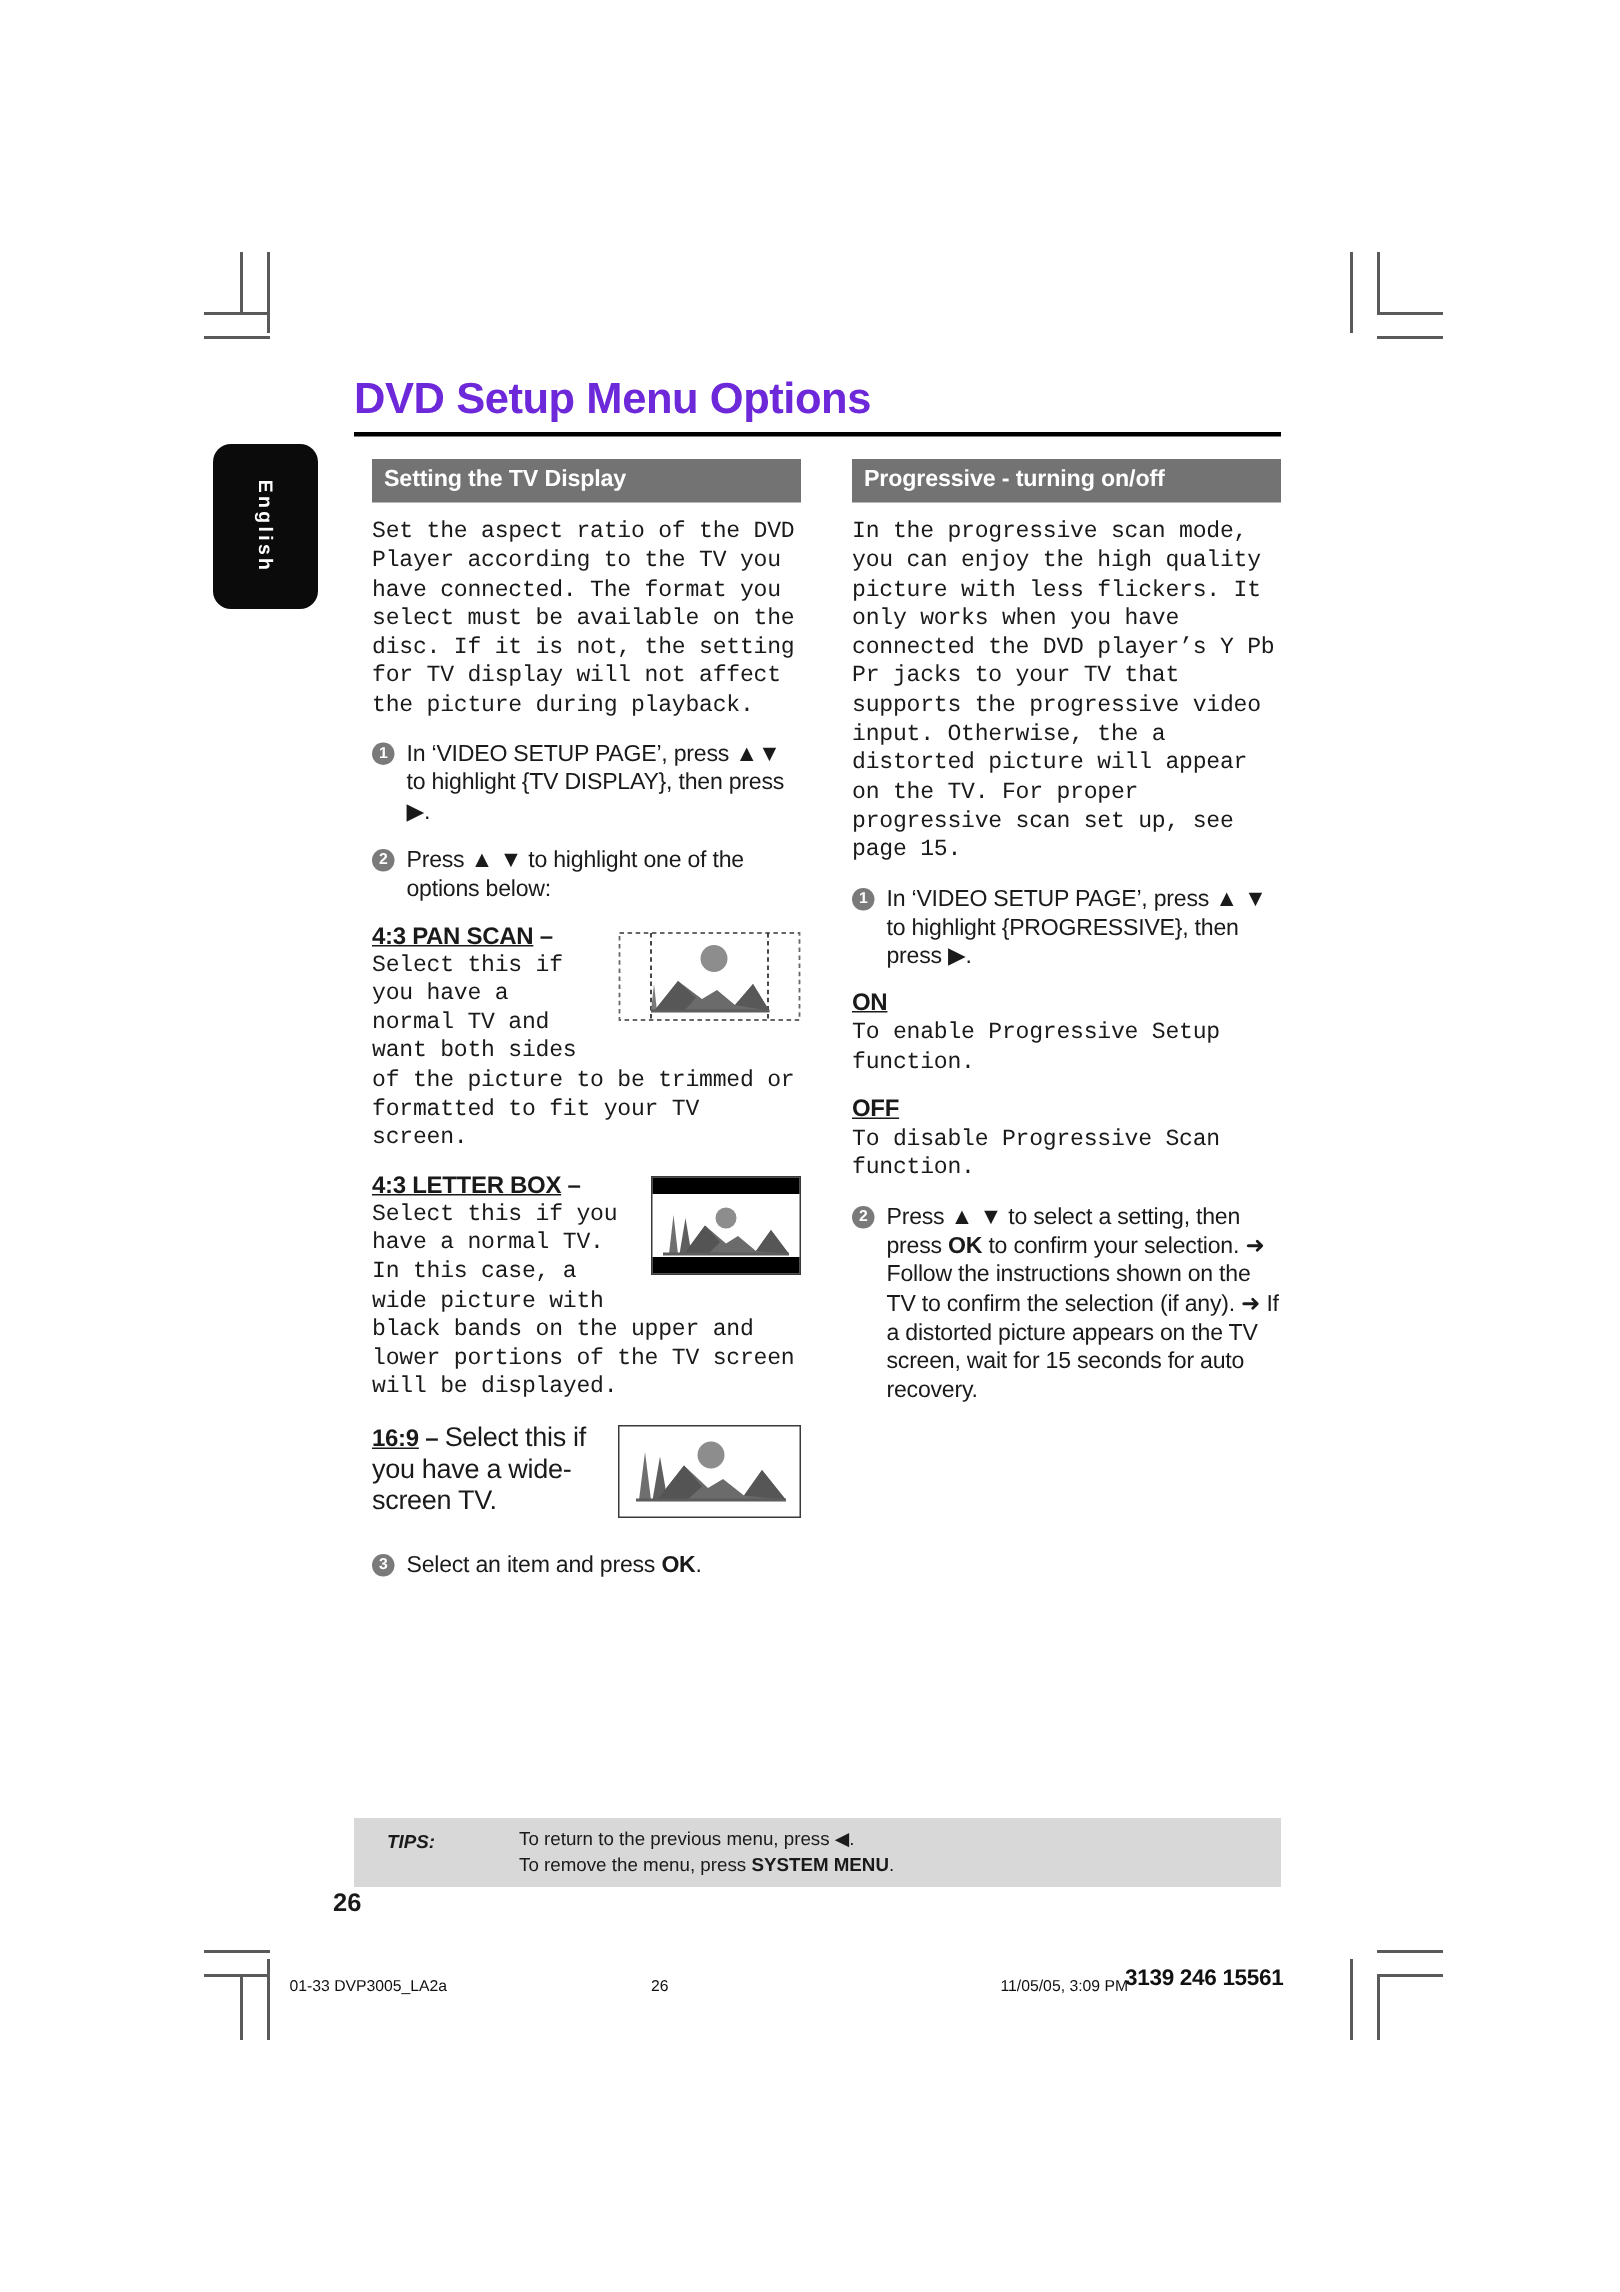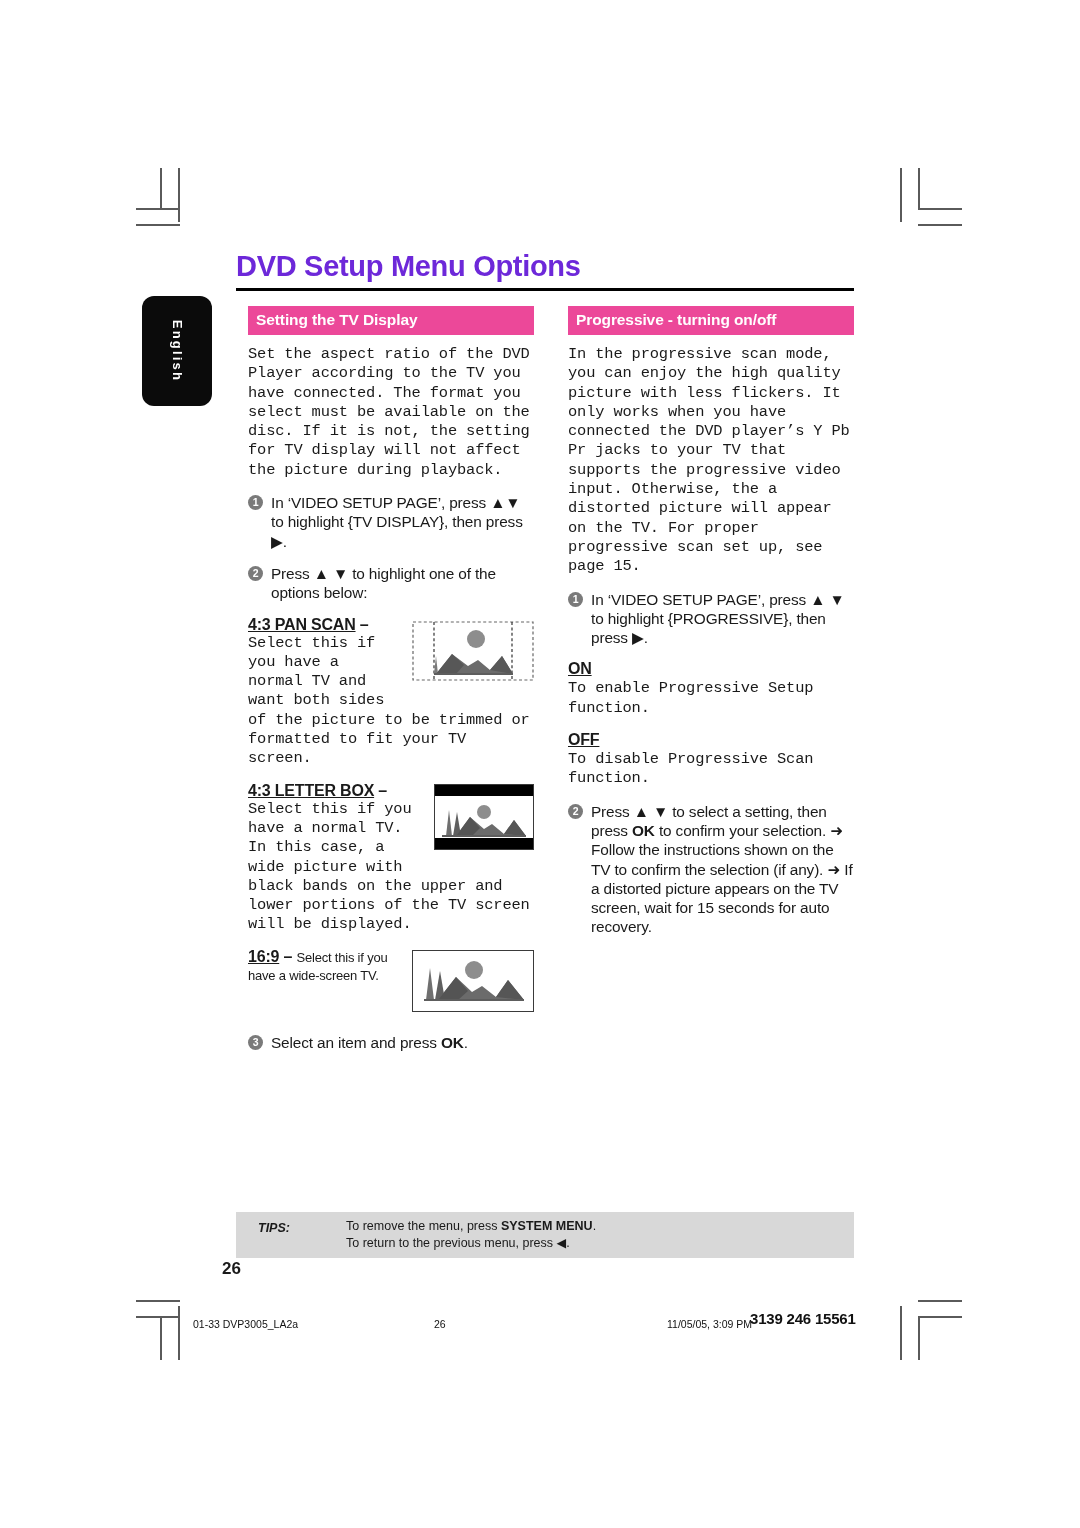--- a/index.html
+++ b/index.html
@@ -25,21 +25,21 @@
   
   .title{position:absolute;left:236px;top:250px;font-size:29px;font-weight:bold;
          letter-spacing:-0.3px;color:#6d28d9;}
   .title-rule{position:absolute;left:236px;top:288px;width:618px;height:3px;background:#000;}
 
   
   .col{position:absolute;top:306px;width:286px;}
   .col-left{left:248px;}
   .col-right{left:568px;}
 
-  .sec-bar{background:#ec4899;color:#fff;font-weight:bold;font-size:15.5px;
+  .sec-bar{background:#737373;color:#fff;font-weight:bold;font-size:15.5px;
            padding:5px 8px 6px 8px;margin-bottom:10px;letter-spacing:-0.1px;}
   .col-right .sec-bar{width:auto;}
 
   p.body{font-size:15.4px;line-height:19.3px;margin:0 0 13px 0;letter-spacing:-0.15px;font-family:Liberation Mono, monospace;}
 
   
   .step{position:relative;padding-left:23px;font-size:15.4px;line-height:19.3px;
         margin:0 0 13px 0;letter-spacing:-0.15px;}
   .step .num{position:absolute;left:0;top:2px;width:15px;height:15px;border-radius:50%;
              background:#7a7a7a;color:#fff;font-size:10.5px;font-weight:bold;
@@ -163,21 +163,21 @@
           <rect x="0.5" y="0.5" width="121" height="61" fill="#fff" stroke="#3a3a3a" stroke-width="1"></rect>
           <circle cx="62" cy="20" r="9" fill="#8d8d8d"></circle>
           <path d="M14 50 L18 18 L22 50 Z" fill="#6f6f6f"></path>
           <path d="M23 50 L28 21 L33 50 Z" fill="#5f5f5f"></path>
           <path d="M26 50 L44 27 L60 42 L70 36 L84 47 L96 30 L112 50 Z" fill="#6b6b6b"></path>
           <path d="M26 50 L44 27 L56 41 L46 50 Z" fill="#545454"></path>
           <path d="M84 47 L96 30 L112 50 Z" fill="#565656"></path>
           <rect x="12" y="49" width="100" height="2" fill="#5d5d5d"></rect>
         </svg>
       </div>
-      <div class="opt-head"><u>16:9</u><span> – </span><span class="opt-body-inline" style="font-weight:normal;font-size:13px;">Select this if you have a wide-screen TV.</span></div>
+      <div class="opt-head"><u>16:9</u><span> – </span><span class="opt-body-inline" style="font-weight:normal;font-size:18px;">Select this if you have a wide-screen TV.</span></div>
       <div class="clear"></div>
     </div>
 
     <div class="step" style="margin-top:13px;">
       <span class="num">3</span>
       <span>Select an item and press </span><span class="b">OK</span><span>.</span>
     </div>
 
   </div>
 
@@ -203,22 +203,22 @@
       <span>Press </span><span>▲</span> <span>▼</span><span> to select a setting, then press </span><span class="b">OK</span><span> to confirm your selection.</span>
       <span>➜</span> <span>Follow the instructions shown on the TV to confirm the selection (if any).</span>
       <span>➜</span> <span>If a distorted picture appears on the TV screen, wait for 15 seconds for auto recovery.</span>
     </div>
 
   </div>
 
   <div class="tips">
     <div class="lbl">TIPS:</div>
     <div class="lines">
+      <div><span>To return to the previous menu, press </span><span>◀</span><span>.</span></div>
       <div><span>To remove the menu, press </span><span class="b">SYSTEM MENU</span><span>.</span></div>
-      <div><span>To return to the previous menu, press </span><span>◀</span><span>.</span></div>
     </div>
   </div>
 
   <div class="pagenum">26</div>
 
   <div class="foot foot-file">01-33 DVP3005_LA2a</div>
   <div class="foot foot-page">26</div>
   <div class="foot foot-date">11/05/05, 3:09 PM</div>
   <div class="foot foot-code">3139 246 15561</div>
 

